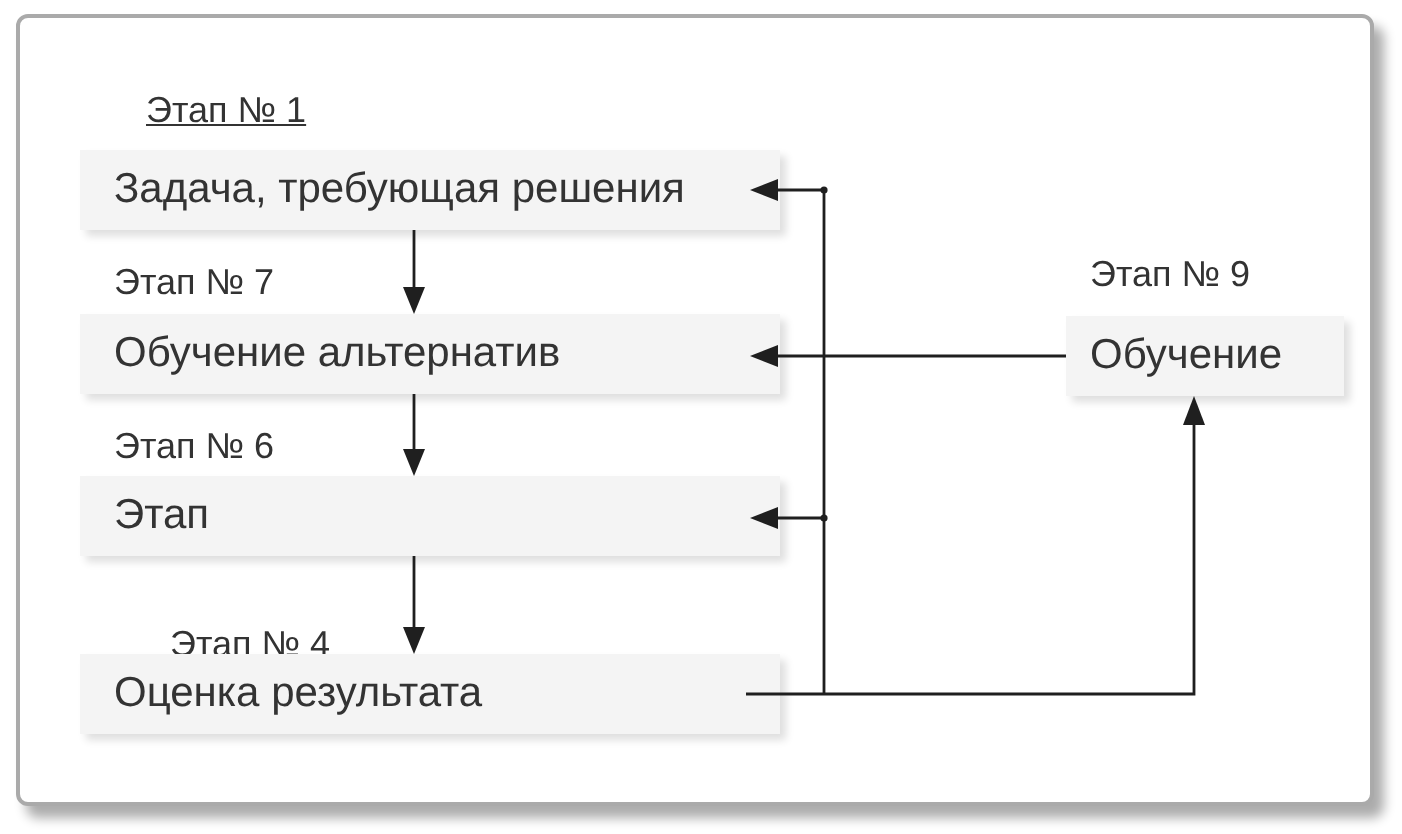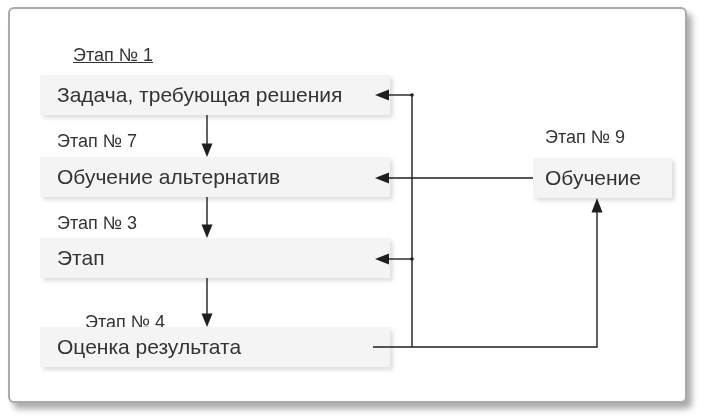--- a/index.html
+++ b/index.html
@@ -78,21 +78,21 @@
 </style>
 </head>
 <body>
 
 <div id="canvas">
 
   <div class="frame"></div>
 
   <div class="stage-label" id="label-stage1">Этап № 1</div>
   <div class="stage-label" id="label-stage2">Этап № 7</div>
-  <div class="stage-label" id="label-stage3">Этап № 3</div>
+  <div class="stage-label" id="label-stage3">Этап № 6</div>
   <div class="stage-label" id="label-stage4">Этап № 4</div>
   <div class="stage-label" id="label-stage5">Этап № 9</div>
 
   <div class="stage-box box-pad-main" id="box-stage1">Задача, требующая решения</div>
   <div class="stage-box box-pad-main" id="box-stage2">Обучение альтернатив</div>
   <div class="stage-box box-pad-main" id="box-stage3">Этап</div>
   <div class="stage-box box-pad-side" id="box-stage5">Обучение</div>
   <div class="stage-box box-pad-main" id="box-stage4">Оценка результата</div>
 
   <svg id="connector-layer" width="701" height="417" viewBox="0 0 701 417">

